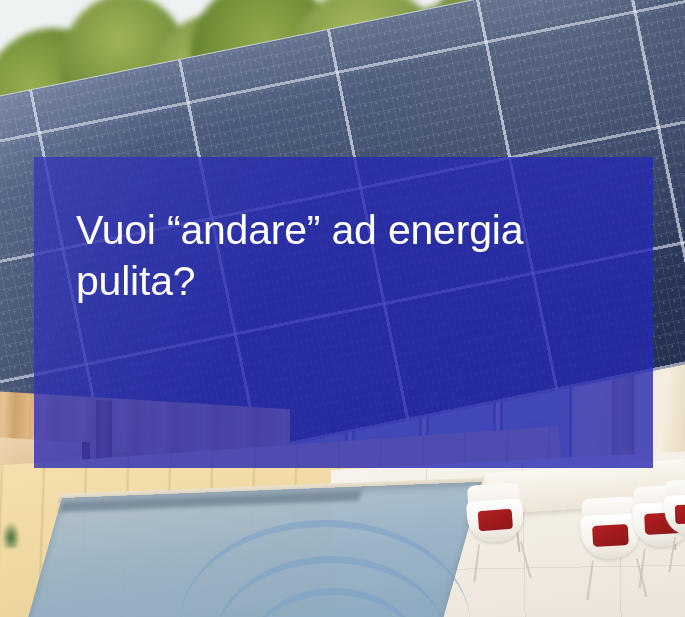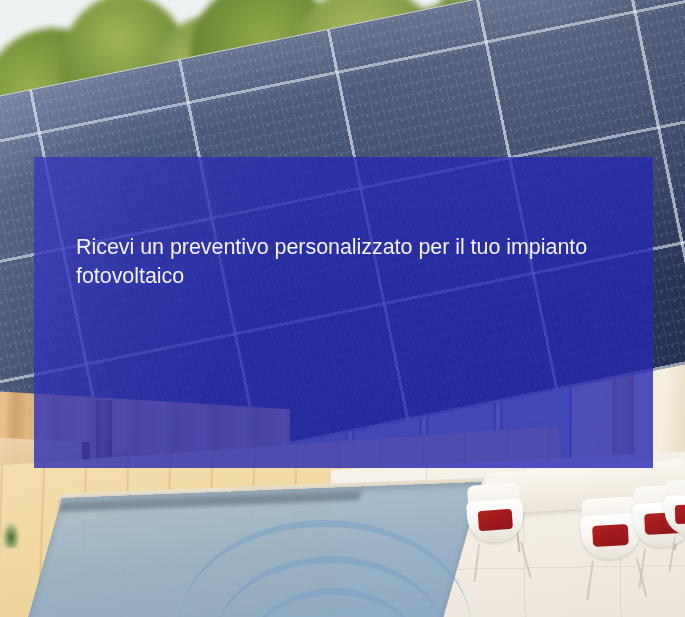--- a/index.html
+++ b/index.html
@@ -427,16 +427,16 @@
       <div class="seat"></div>
       <div class="cushion"></div>
       <div class="legs"></div>
     </div>
 
     <div class="small-plant"></div>
   </div>
 
   <div id="overlay">
     <div class="ov-sheen"></div>
-    <p id="hero-sub">Ricevi un preventivo personalizzato per il tuo impianto fotovoltaico</p>
+    <h1 id="hero-title">Vuoi “andare” ad energia pulita?</h1>
   </div>
 
 </div>
 
 </body></html>

